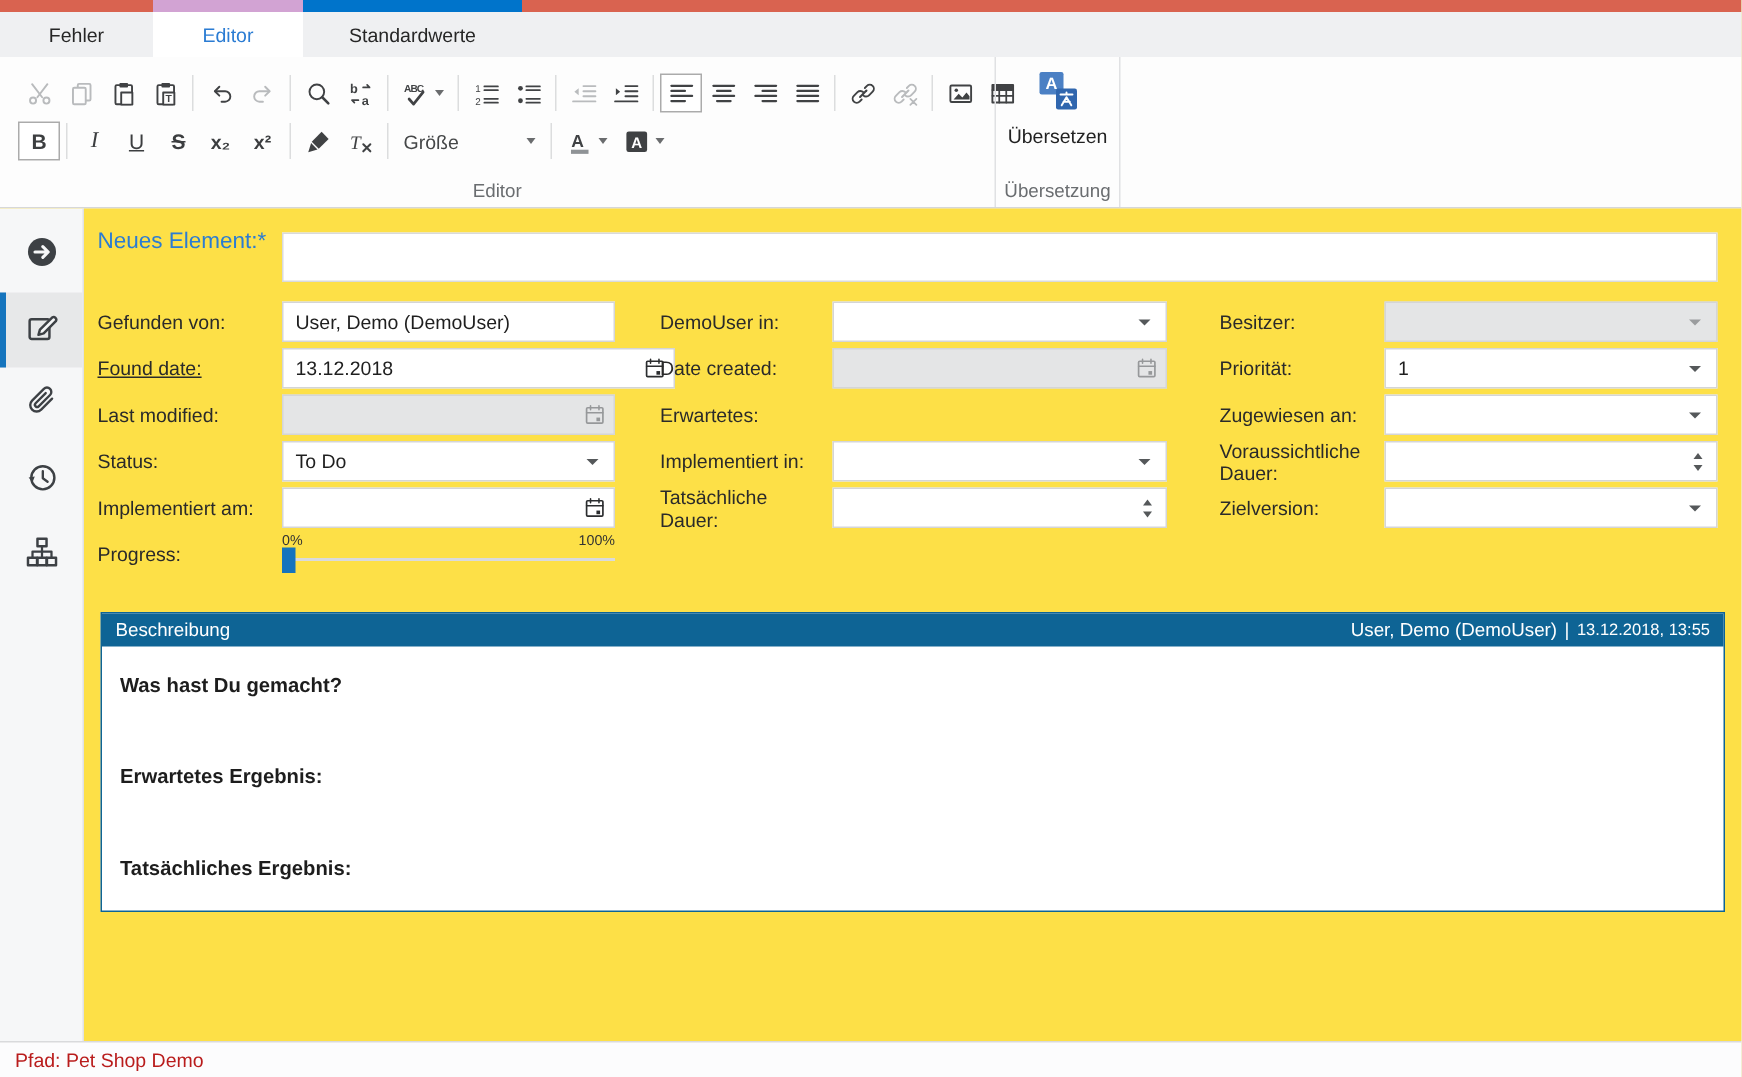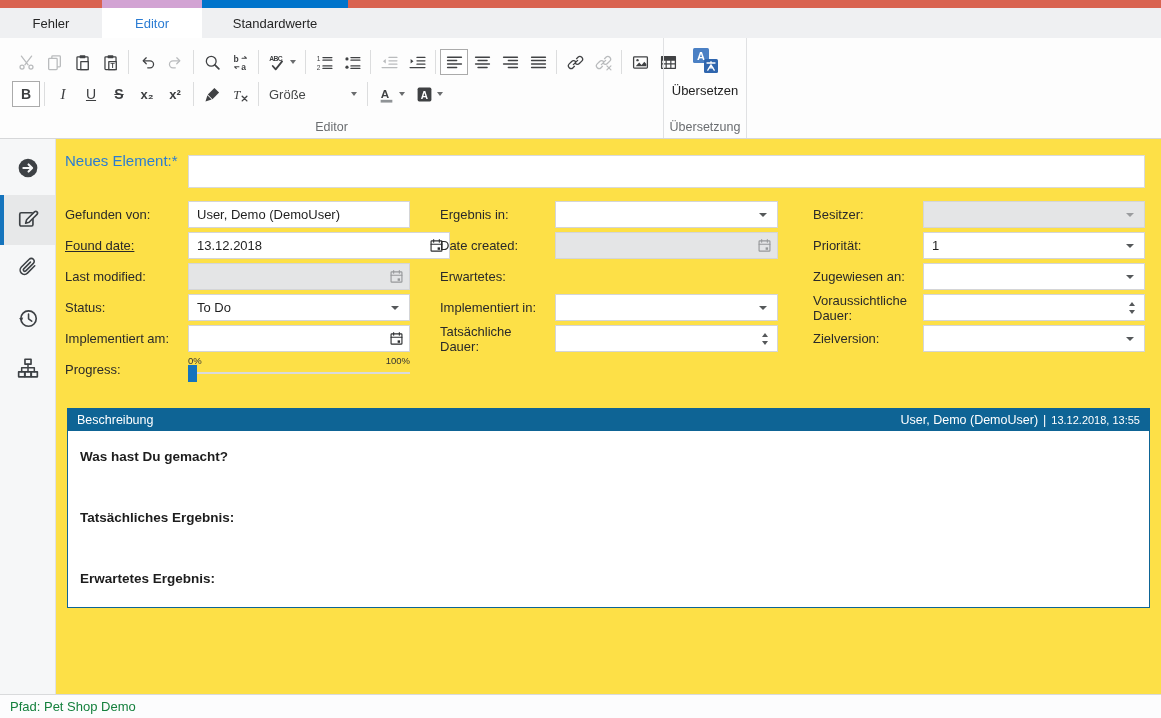--- a/index.html
+++ b/index.html
@@ -71,21 +71,21 @@
   
   .desc{position:absolute;left:11px;top:269px;width:1083px;border:1px solid #0e6495;background:#fff;box-sizing:border-box;}
   .desc-head{height:22px;background:#0e6495;color:#fff;display:flex;align-items:center;padding:0 9px;font-size:12.5px;}
   .desc-title{flex:1;}
   .desc-meta{display:flex;align-items:center;gap:5px;}
   .desc-time{font-size:11px;}
   .desc-body{height:176px;padding:18px 12px 0 12px;box-sizing:border-box;}
   .desc-line{font-size:13.5px;font-weight:bold;color:#1d1d1d;margin-bottom:45px;line-height:16px;}
 
   
-  .statusbar{position:absolute;left:0;right:0;bottom:0;height:24px;background:#fcfcfd;border-top:1px solid #d9dadc;box-sizing:border-box;display:flex;align-items:center;padding-left:10px;font-size:13px;color:#15803d;}
+  .statusbar{position:absolute;left:0;right:0;bottom:0;height:24px;background:#fcfcfd;border-top:1px solid #d9dadc;box-sizing:border-box;display:flex;align-items:center;padding-left:10px;font-size:13px;color:#b91c1c;}
 </style>
 </head>
 <body>
 
 <div class="app">
   <div class="topstrip" id="topstrip">
       <div class="seg" style="background: rgb(217, 99, 80); width: 102px;"></div>
       <div class="seg" style="background: rgb(210, 163, 211); width: 100px;"></div>
       <div class="seg" style="background: rgb(0, 116, 203); width: 146px;"></div>
       <div class="seg" style="background: rgb(217, 99, 80); flex: 1 1 0%;"></div>
@@ -415,22 +415,22 @@
         <div class="desc-head">
           <span class="desc-title">Beschreibung</span>
           <span class="desc-meta">
             <span>User, Demo (DemoUser)</span>
             <span>|</span>
             <span class="desc-time">13.12.2018, 13:55</span>
           </span>
         </div>
         <div class="desc-body" id="descbody">
             <div class="desc-line">Was hast Du gemacht?</div>
+            <div class="desc-line">Erwartetes Ergebnis:</div>
             <div class="desc-line">Tatsächliches Ergebnis:</div>
-            <div class="desc-line">Erwartetes Ergebnis:</div>
           </div>
       </div>
     <div class="flabel" style="left: 9px; top: 62px; width: 116px;">Gefunden von:</div>
         <div class="fld" style="left: 132px; top: 62px; width: 222px;">
           <span class="val">User, Demo (DemoUser)</span>
         </div>
         <div class="flabel" style="left: 9px; top: 93px; width: 116px; text-decoration: underline;">Found date:</div>
         <div class="fld" style="left: 132px; top: 93px; width: 262px;">
           <span class="val">13.12.2018</span>
           <span class="cal">
@@ -470,21 +470,21 @@
         </div>
         <div class="flabel" style="left: 9px; top: 217px; width: 116px; text-align: center;">Progress:</div>
         <div class="slider" style="left: 132px; top: 217px; width: 222px;">
           <div class="minmax">
             <span>0%</span>
             <span>100%</span>
           </div>
           <div class="track"></div>
           <div class="handle" style="left: 0px;"></div>
         </div>
-        <div class="flabel" style="left: 384px; top: 62px; width: 108px;">Ergebnis in:</div>
+        <div class="flabel" style="left: 384px; top: 62px; width: 108px;">DemoUser in:</div>
         <div class="fld" style="left: 499px; top: 62px; width: 223px;">
           <span class="val"></span>
           <span class="selarrow"></span>
         </div>
         <div class="flabel" style="left: 384px; top: 93px; width: 108px;">Date created:</div>
         <div class="fld disabled" style="left: 499px; top: 93px; width: 223px;">
           <span class="val"></span>
           <span class="cal">
             <svg width="15" height="15" viewBox="0 0 16 16" fill="none" stroke="currentColor" stroke-width="1.2" stroke-linecap="round" stroke-linejoin="round">
               <rect x="2.2" y="3" width="11.6" height="11" rx=".8"></rect>

